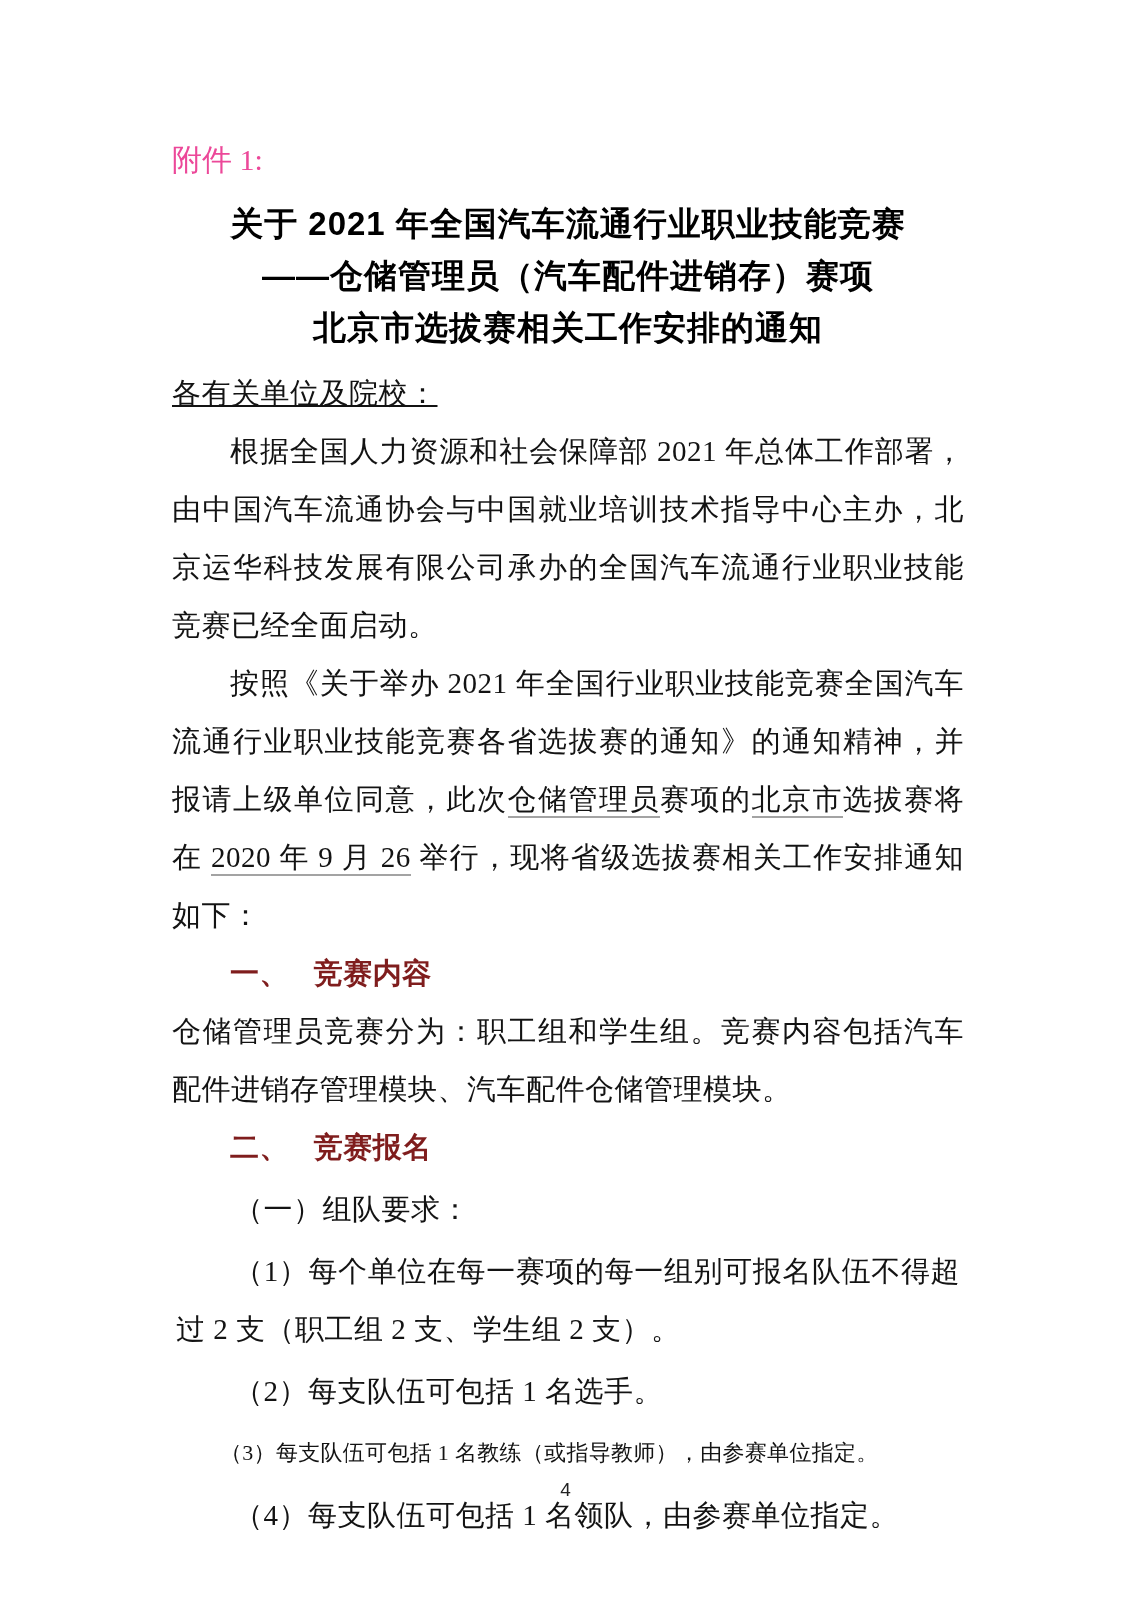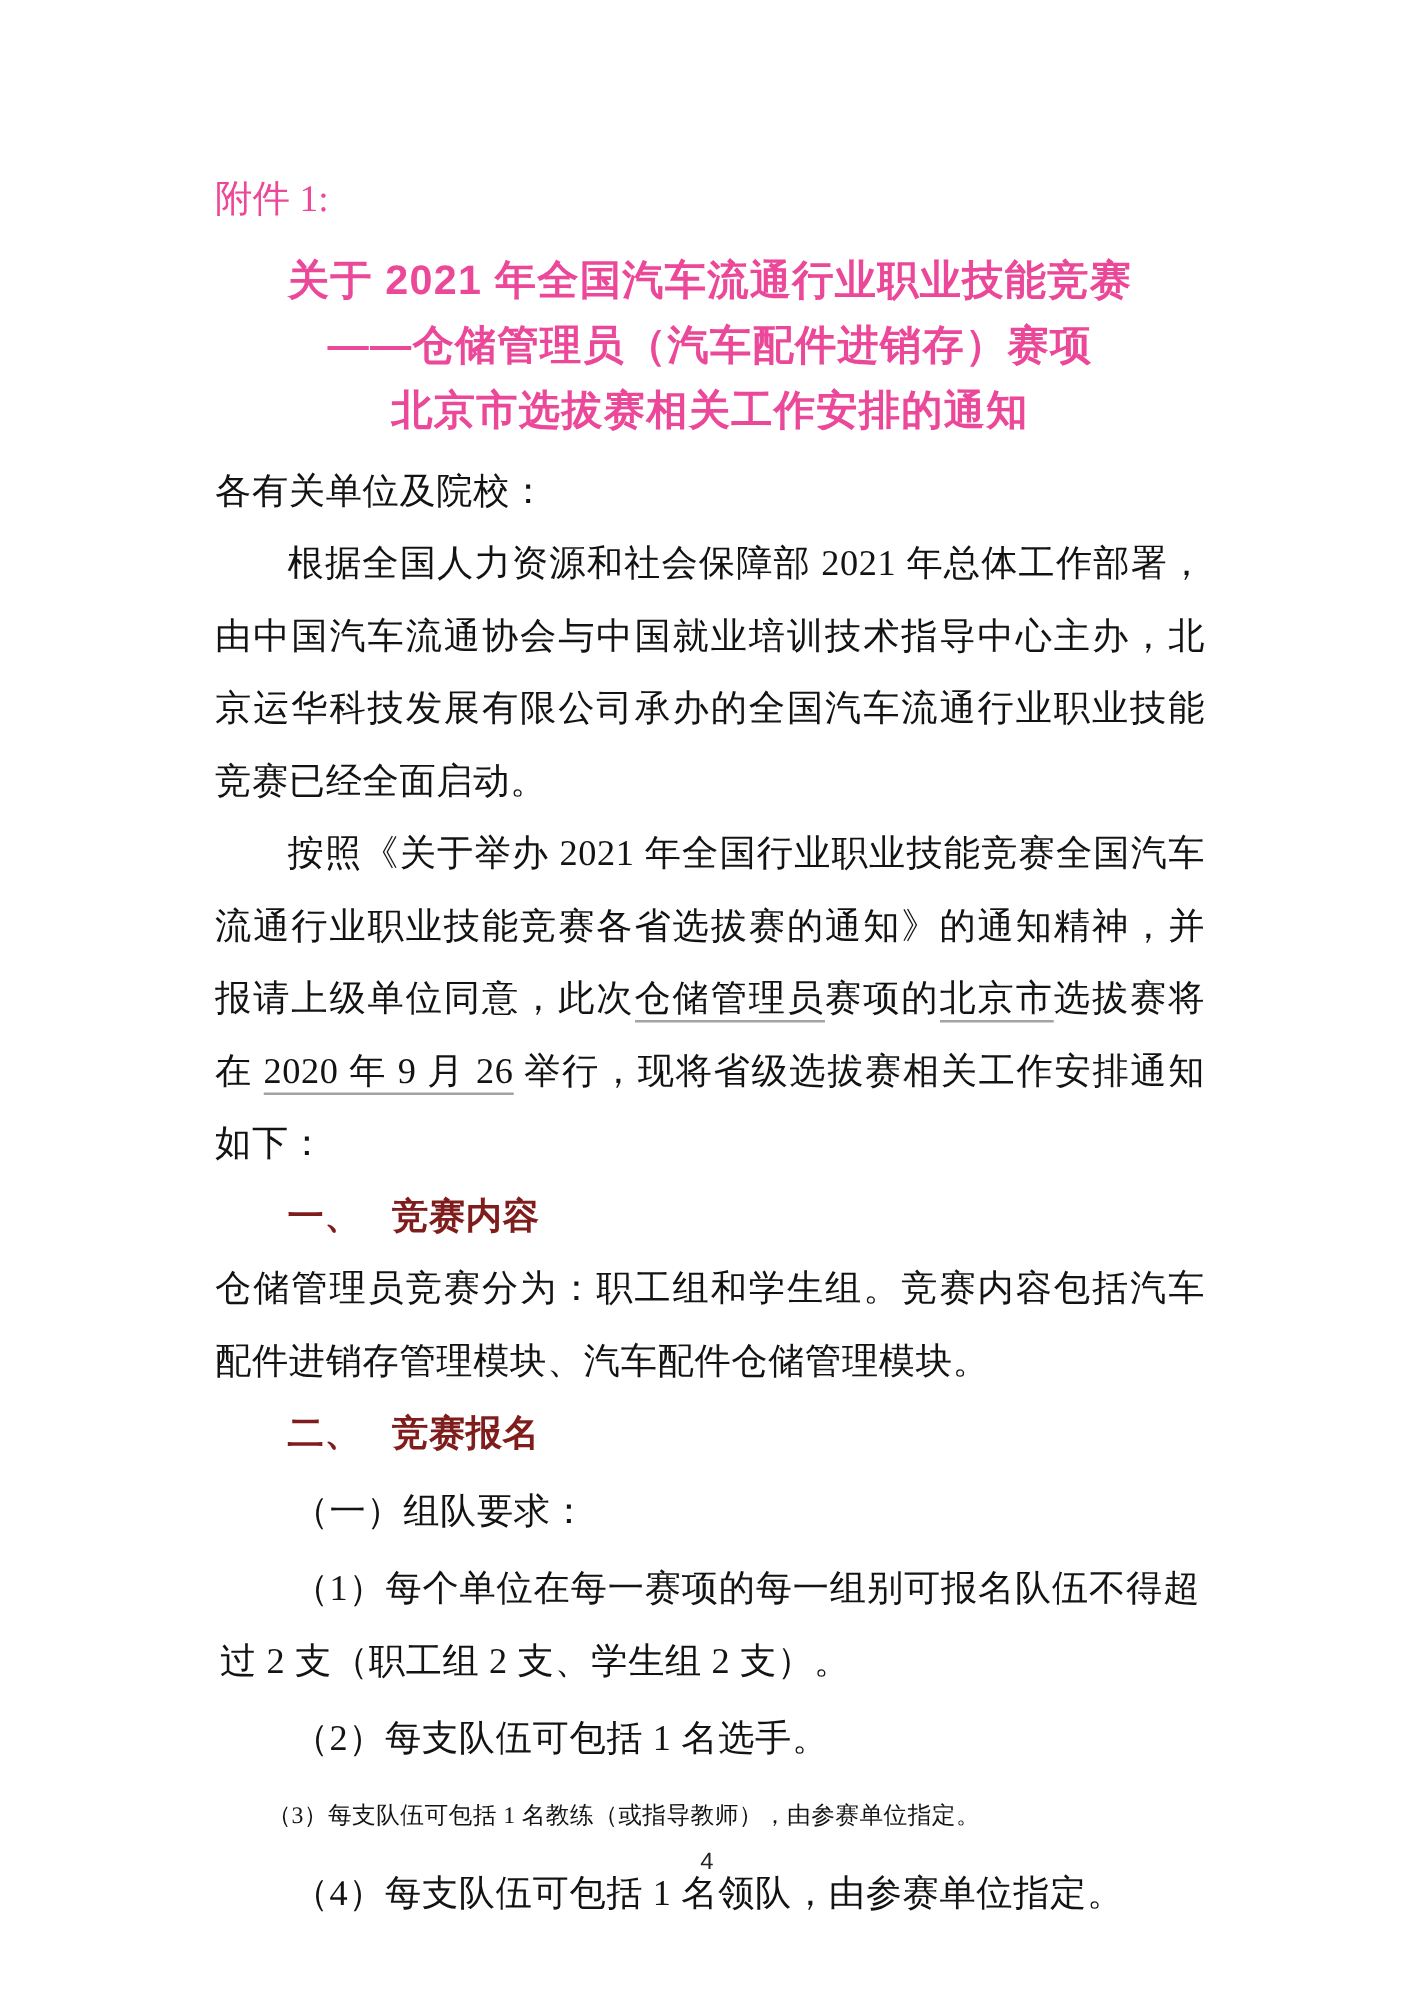--- a/index.html
+++ b/index.html
@@ -25,50 +25,50 @@
     line-height: 44px;
     color: #ec4899;
   }
   .doc-title {
     margin-top: 16px;
     text-align: center;
     font-family: "Liberation Sans", "DejaVu Sans", sans-serif;
     font-weight: 700;
     font-size: 33px;
     line-height: 52px;
-    color: #ec4899;
+    color: #000000;
     letter-spacing: 1px;
   }
   .doc-body {
     margin-top: 10px;
     font-size: 29px;
     line-height: 58px;
     letter-spacing: 0.5px;
     color: #131313;
   }
   .para {
     margin: 0;
     text-align: justify;
   }
   .para.indent { text-indent: 2em; }
-  .salutation { text-align: left; }
+  .salutation { text-align: left; text-decoration: underline; }
   .sec-heading {
     margin: 0;
     font-weight: 700;
     color: #7f1d1d;
     text-indent: 2em;
   }
   .sec-heading .sec-num { margin-right: 0.85em; }
   .list-item {
     margin: 4px;
     text-align: justify;
     text-indent: 2em;
   }
   .list-item.small {
-    font-size: 19px;
+    font-size: 22px;
     letter-spacing: 0.3px;
   }
   .u {
     border-bottom: 2px solid #a3a3a3;
     padding-bottom: 1px;
   }
   .page-number {
     position: absolute;
     top: 1478px;
     left: 0;

